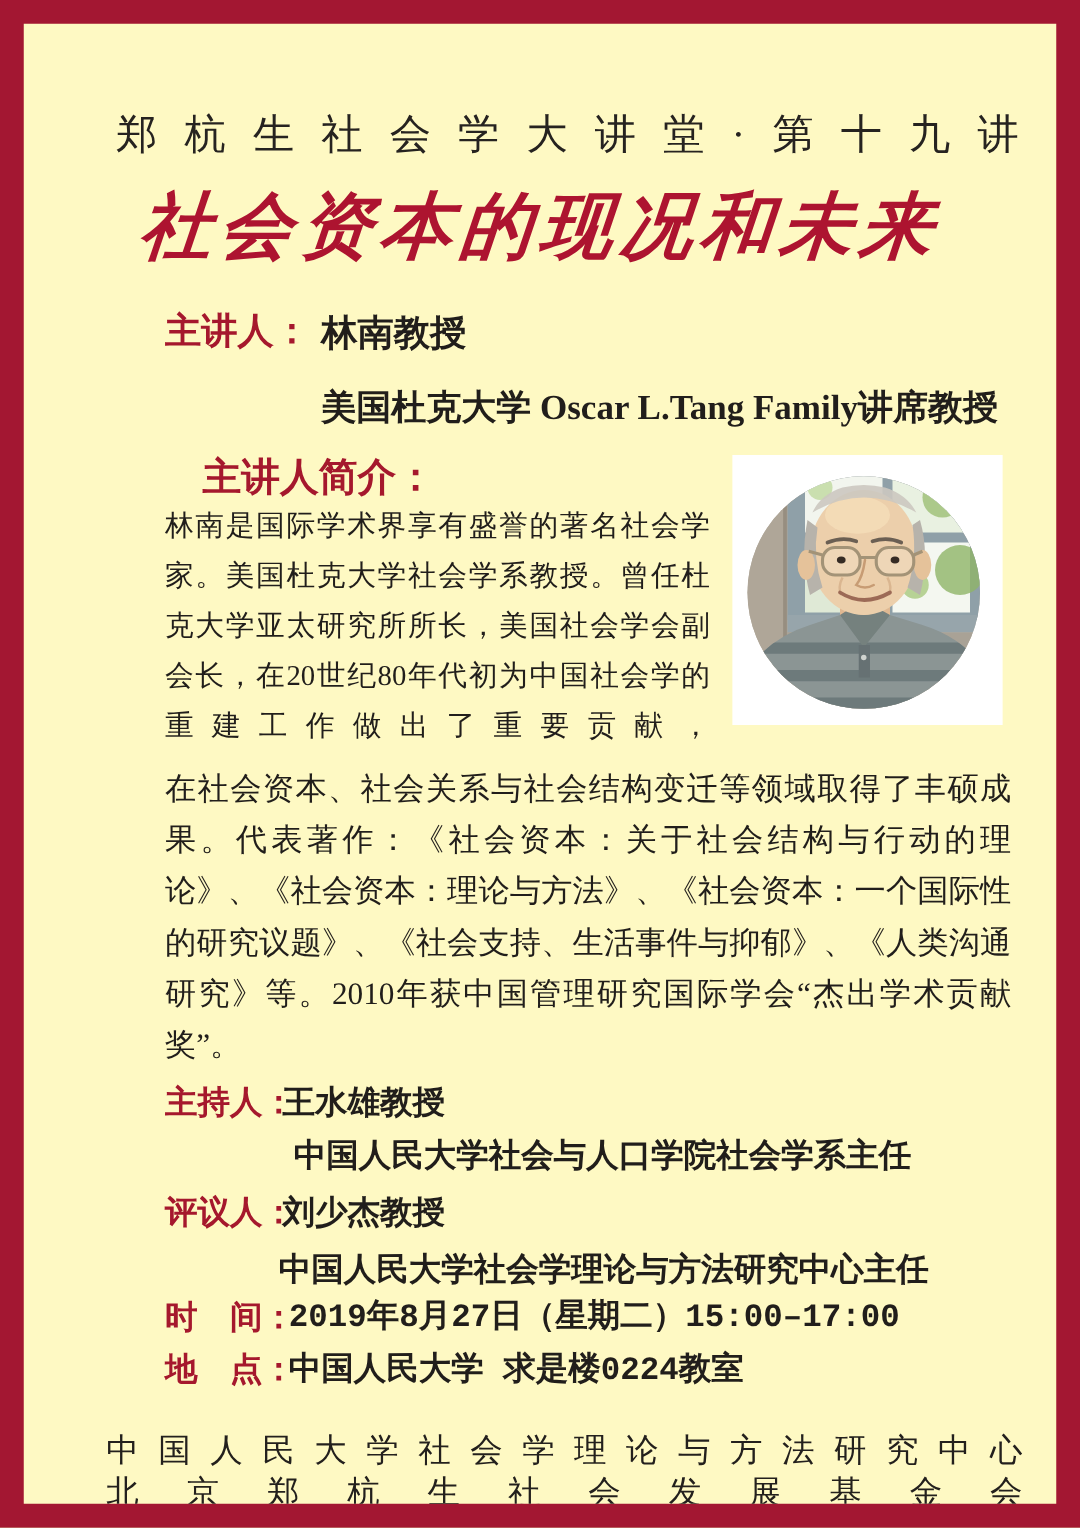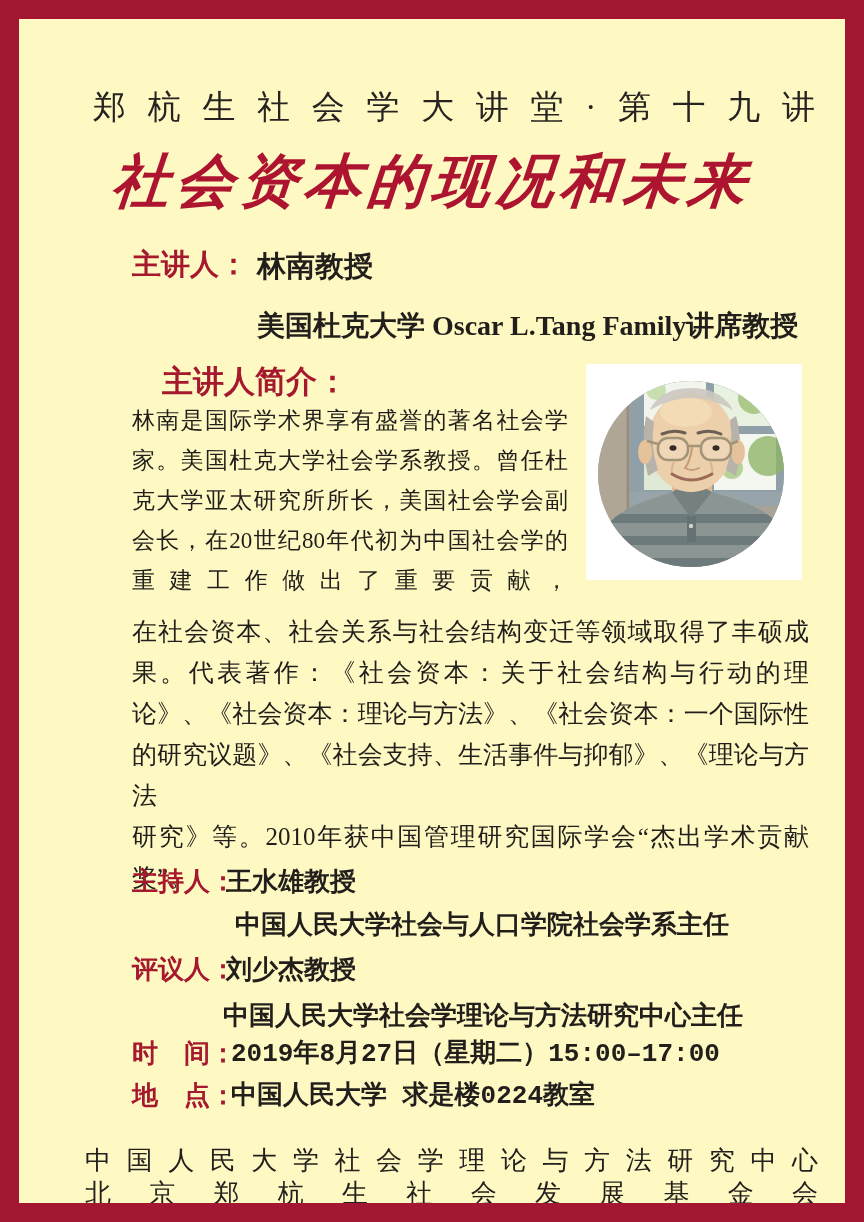--- a/index.html
+++ b/index.html
@@ -80,21 +80,21 @@
       <div class="line">家。美国杜克大学社会学系教授。曾任杜</div>
       <div class="line">克大学亚太研究所所长，美国社会学会副</div>
       <div class="line">会长，在20世纪80年代初为中国社会学的</div>
       <div class="line">重建工作做出了重要贡献，</div>
     </div>
 
   <div class="abs bio-full">
       <div class="line">在社会资本、社会关系与社会结构变迁等领域取得了丰硕成</div>
       <div class="line">果。代表著作：《社会资本：关于社会结构与行动的理</div>
       <div class="line">论》、《社会资本：理论与方法》、《社会资本：一个国际性</div>
-      <div class="line">的研究议题》、《社会支持、生活事件与抑郁》、《理论与方法</div>
+      <div class="line">的研究议题》、《社会支持、生活事件与抑郁》、《人类沟通</div>
       <div class="line">研究》等。2010年获中国管理研究国际学会“杰出学术贡献</div>
       <div class="line">奖”。</div>
     </div>
 
   <div class="abs photo-card">
     <svg width="216" height="216" viewBox="0 0 216 216" xmlns="http://www.w3.org/2000/svg">
       <defs>
         <clipPath id="pc">
             <circle cx="105" cy="110" r="93"></circle>
           </clipPath>

